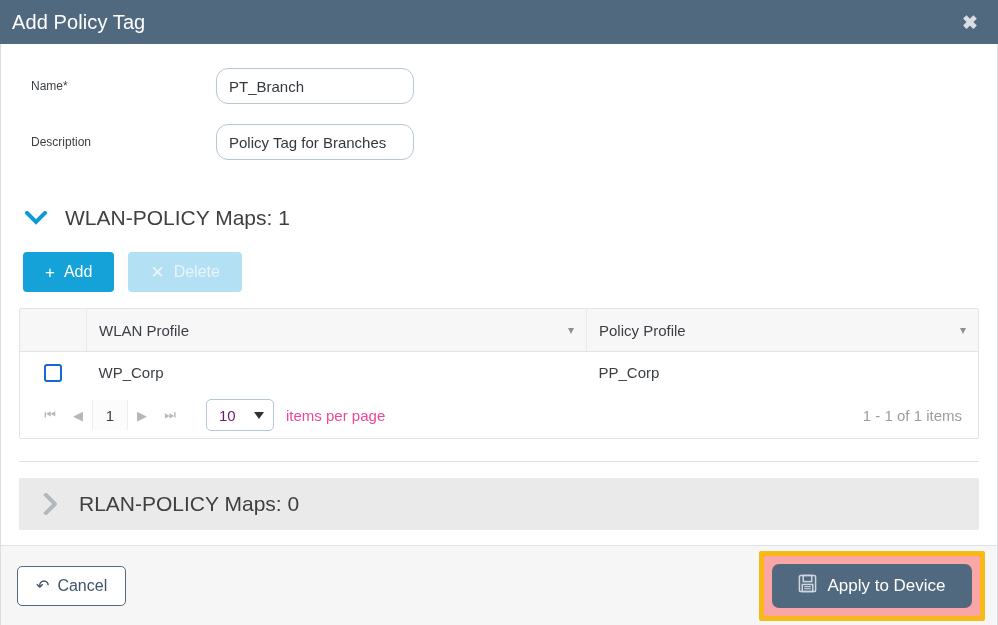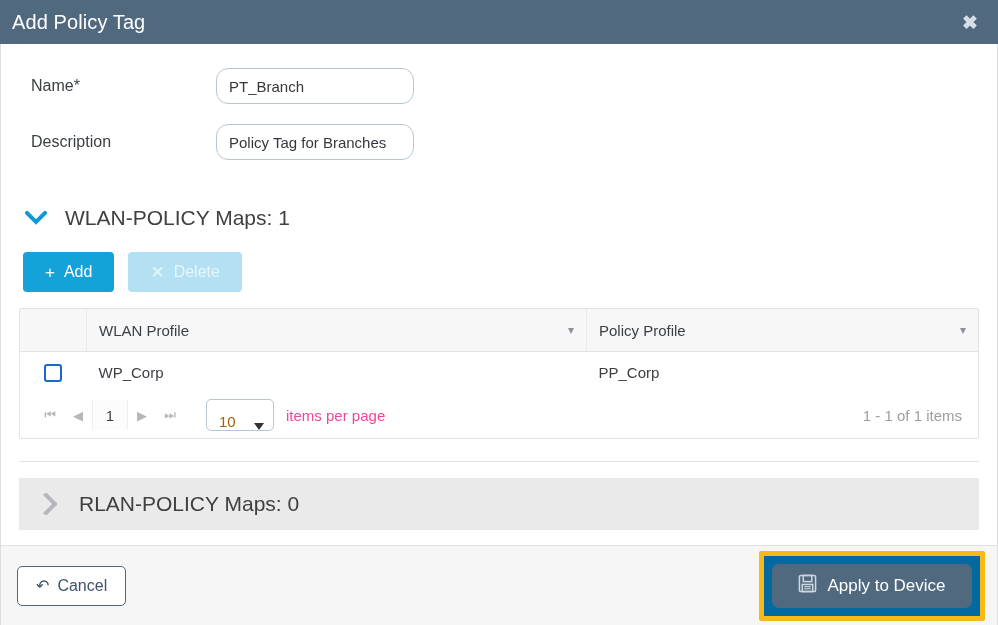--- a/index.html
+++ b/index.html
@@ -66,21 +66,21 @@
   .form-area { padding: 14px 0 8px 0; }
 
   .form-row {
     display: flex;
     align-items: center;
     height: 56px;
     padding-left: 30px;
   }
   .form-label {
     width: 185px;
-    font-size: 16px;
+    font-size: 12px;
     color: #3b3f44;
   }
   .form-input {
     width: 198px;
     height: 36px;
     border: 1px solid #b7c6d3;
     border-radius: 12px;
     background: #ffffff;
     font-family: "Liberation Sans", sans-serif;
     font-size: 15px;
@@ -221,25 +221,25 @@
     border-right: 1px solid #efefef;
     cursor: pointer;
   }
   .per-page-select {
     margin-left: 22px;
     width: 68px;
     height: 32px;
     border: 1px solid #b7c6d3;
     border-radius: 5px;
     display: flex;
-    align-items: flex-end;
+    align-items: center;
     justify-content: space-between;
     padding: 0 9px 0 12px;
     box-sizing: border-box;
-    color: #a16207;
+    color: #701a75;
     font-size: 15px;
     background: #ffffff;
     cursor: pointer;
   }
   .caret-solid {
     width: 0; height: 0;
     border-left: 5px solid transparent;
     border-right: 5px solid transparent;
     border-top: 7px solid #2f3337;
   }
@@ -277,21 +277,21 @@
     border: 1px solid #51697f;
     border-radius: 5px;
     color: #3f536a;
     font-size: 16px;
     cursor: pointer;
     font-family: "Liberation Sans", sans-serif;
   }
   .apply-highlight {
     border: 5px solid #f7b916;
     padding: 8px;
-    background: #0369a1;
+    background: #fca5a5;
     border-radius: 2px;
     display: inline-block;
     margin-right: -4px;
   }
   .btn-apply {
     display: inline-flex;
     align-items: center;
     justify-content: center;
     gap: 10px;
     height: 44px;

